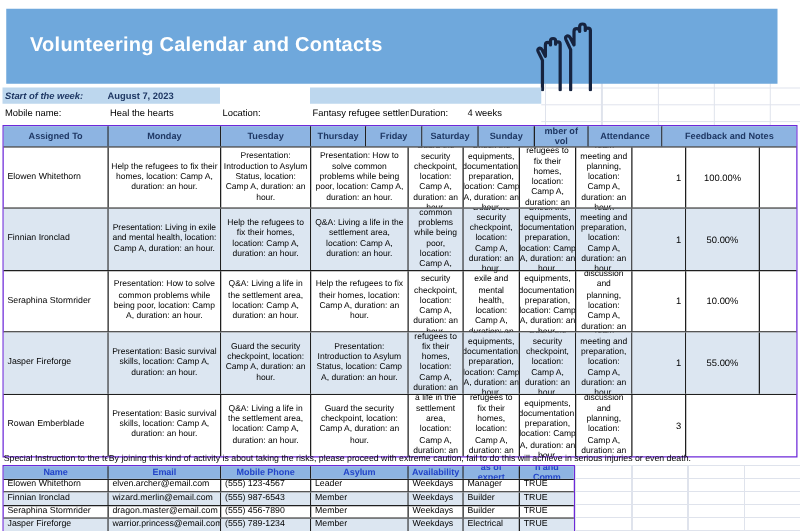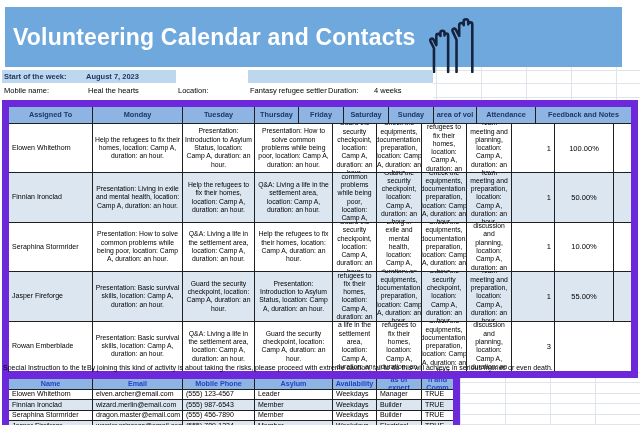--- a/index.html
+++ b/index.html
@@ -3,41 +3,41 @@
 <meta charset="utf-8">
 <style>
   * { box-sizing: border-box; margin: 0; padding: 0; }
   html,body { width:640px; height:425px; overflow:hidden; }
   body { font-family:"Liberation Sans", sans-serif; background:#ffffff; }
   #stage { position:relative; width:640px; height:425px; background:#fff; }
 
   
   .banner { position:absolute; left:5px; top:7px; width:617px; height:60px;
             background:#6FA8DC; display:flex; align-items:center; }
-  .banner h1 { color:#ffffff; font-size:23px; font-weight:bold; padding-left:8px; letter-spacing:.2px; }
+  .banner h1 { color:#ffffff; font-size:16px; font-weight:bold; padding-left:19px; letter-spacing:.2px; }
   .hands { position:absolute; left:408px; top:8px; }
 
   
   .info-cell { position:absolute; height:13px; line-height:13px; font-size:7.5px; overflow:hidden; white-space:nowrap; }
   .blue-strip { position:absolute; height:13px; background:#BDD7EE; }
   .navy { color:#1F3864; font-weight:bold; }
 
   
   .grid-a { position:absolute; left:433px; top:66px; width:207px; height:34px;
     background-image:
       repeating-linear-gradient(to right, #dfe3ec 0 1px, transparent 1px 45px),
       repeating-linear-gradient(to bottom, #dfe3ec 0 1px, transparent 1px 13.4px);
     background-position:3px 4px; }
   .grid-b { position:absolute; left:460px; top:372px; width:180px; height:53px;
     background-image:
       repeating-linear-gradient(to right, #dfe3ec 0 1px, transparent 1px 45px),
       repeating-linear-gradient(to bottom, #dfe3ec 0 1px, transparent 1px 10.4px); }
 
   
-  .tbl { position:absolute; border:7px solid #6d28d9; background:#fff; }
+  .tbl { position:absolute; border:1px solid #6d28d9; background:#fff; }
   #cal { left:2px; top:100px; width:636px; }
   .row { display:flex; border-bottom:1px solid #1f1f1f; }
   .row:last-child { border-bottom:none; }
   .cell { border-right:1px solid #1f1f1f; display:flex; align-items:center; justify-content:center;
           text-align:center; overflow:hidden; padding:0 2px; font-size:6.8px; line-height:1.22; color:#000; }
   .cell:last-child { border-right:none; }
   .hdr { height:17px; }
   .hdr .cell { background:#8DB4E2; font-weight:bold; color:#1F3864; font-size:7.3px; line-height:1.15; }
   .r { height:49.4px; }
   .band { background:#DCE6F1; }
@@ -73,40 +73,40 @@
     <svg class="hands" width="72" height="58" viewBox="0 0 60 54">
       <g fill="none" stroke="#16233F" stroke-width="2.4" stroke-linecap="round" stroke-linejoin="round">
         <path d="M16,53 V31 L12.8,24.5 Q12,22.6 13.6,22 Q15,21.6 15.9,23.4 L18.2,28 V19.5 Q18.2,17.6 20.1,17.6 Q22,17.6 22,19.5 V16.6 Q22,14.7 23.9,14.7 Q25.8,14.7 25.8,16.6 V19 Q25.8,17.3 27.5,17.3 Q29.2,17.3 29.2,19 V53"></path>
         <path d="M37,53 V23 L33.5,15.5 Q32.6,13.4 34.3,12.8 Q35.8,12.3 36.8,14.3 L39.5,19.5 V9.5 Q39.5,7.4 41.6,7.4 Q43.7,7.4 43.7,9.5 V6 Q43.7,3.9 45.8,3.9 Q47.9,3.9 47.9,6 V8.7 Q47.9,6.9 49.8,6.9 Q51.7,6.9 51.7,8.8 V53"></path>
       </g>
     </svg>
   </div>
 
   <div class="blue-strip" style="left:2px; top:70px; width:174px;"></div>
   <div class="blue-strip" style="left:248px; top:70px; width:185px;"></div>
-  <div class="info-cell navy" style="left:4px; top:70px; width:82px;">Start of the week:</div>
+  <div class="info-cell navy" style="left:4px; top:70px; width:82px;font-style:italic;">Start of the week:</div>
   <div class="info-cell navy" style="left:86px; top:70px; width:87px; ">August 7, 2023</div>
 
   <div class="info-cell" style="left:4px; top:84px; width:82px;">Mobile name:</div>
   <div class="info-cell" style="left:88px; top:84px; width:88px;">Heal the hearts</div>
   <div class="info-cell" style="left:178px; top:84px; width:70px;">Location:</div>
   <div class="info-cell" style="left:250px; top:84px; width:77px;">Fantasy refugee settlemer</div>
   <div class="info-cell" style="left:328px; top:84px; width:44px;">Duration:</div>
   <div class="info-cell" style="left:374px; top:84px; width:60px;">4 weeks</div>
 
   <div id="cal" class="tbl">
     <div class="row hdr">
       <div class="cell c0">Assigned To</div>
       <div class="cell c1">Monday</div>
       <div class="cell c2">Tuesday</div>
       <div class="cell c4">Thursday</div>
       <div class="cell c5">Friday</div>
       <div class="cell c6">Saturday</div>
       <div class="cell c7">Sunday</div>
-      <div class="cell c8">area of vol</div>
+      <div class="cell c8">mber of vol</div>
       <div class="cell c9">Attendance</div>
       <div class="cell c10">Feedback and Notes</div>
     </div>
 
     <div class="row r">
       <div class="cell c0 name-cell">Elowen Whitethorn</div>
       <div class="cell c1">Help the refugees to fix their homes, location: Camp A, duration: an hour.</div>
       <div class="cell c2">Presentation: Introduction to Asylum Status, location: Camp A, duration: an hour.</div>
       <div class="cell c3">Presentation: How to solve common problems while being poor, location: Camp A, duration: an hour.</div>
       <div class="cell c4">Guard the security checkpoint, location: Camp A, duration: an hour.</div>

